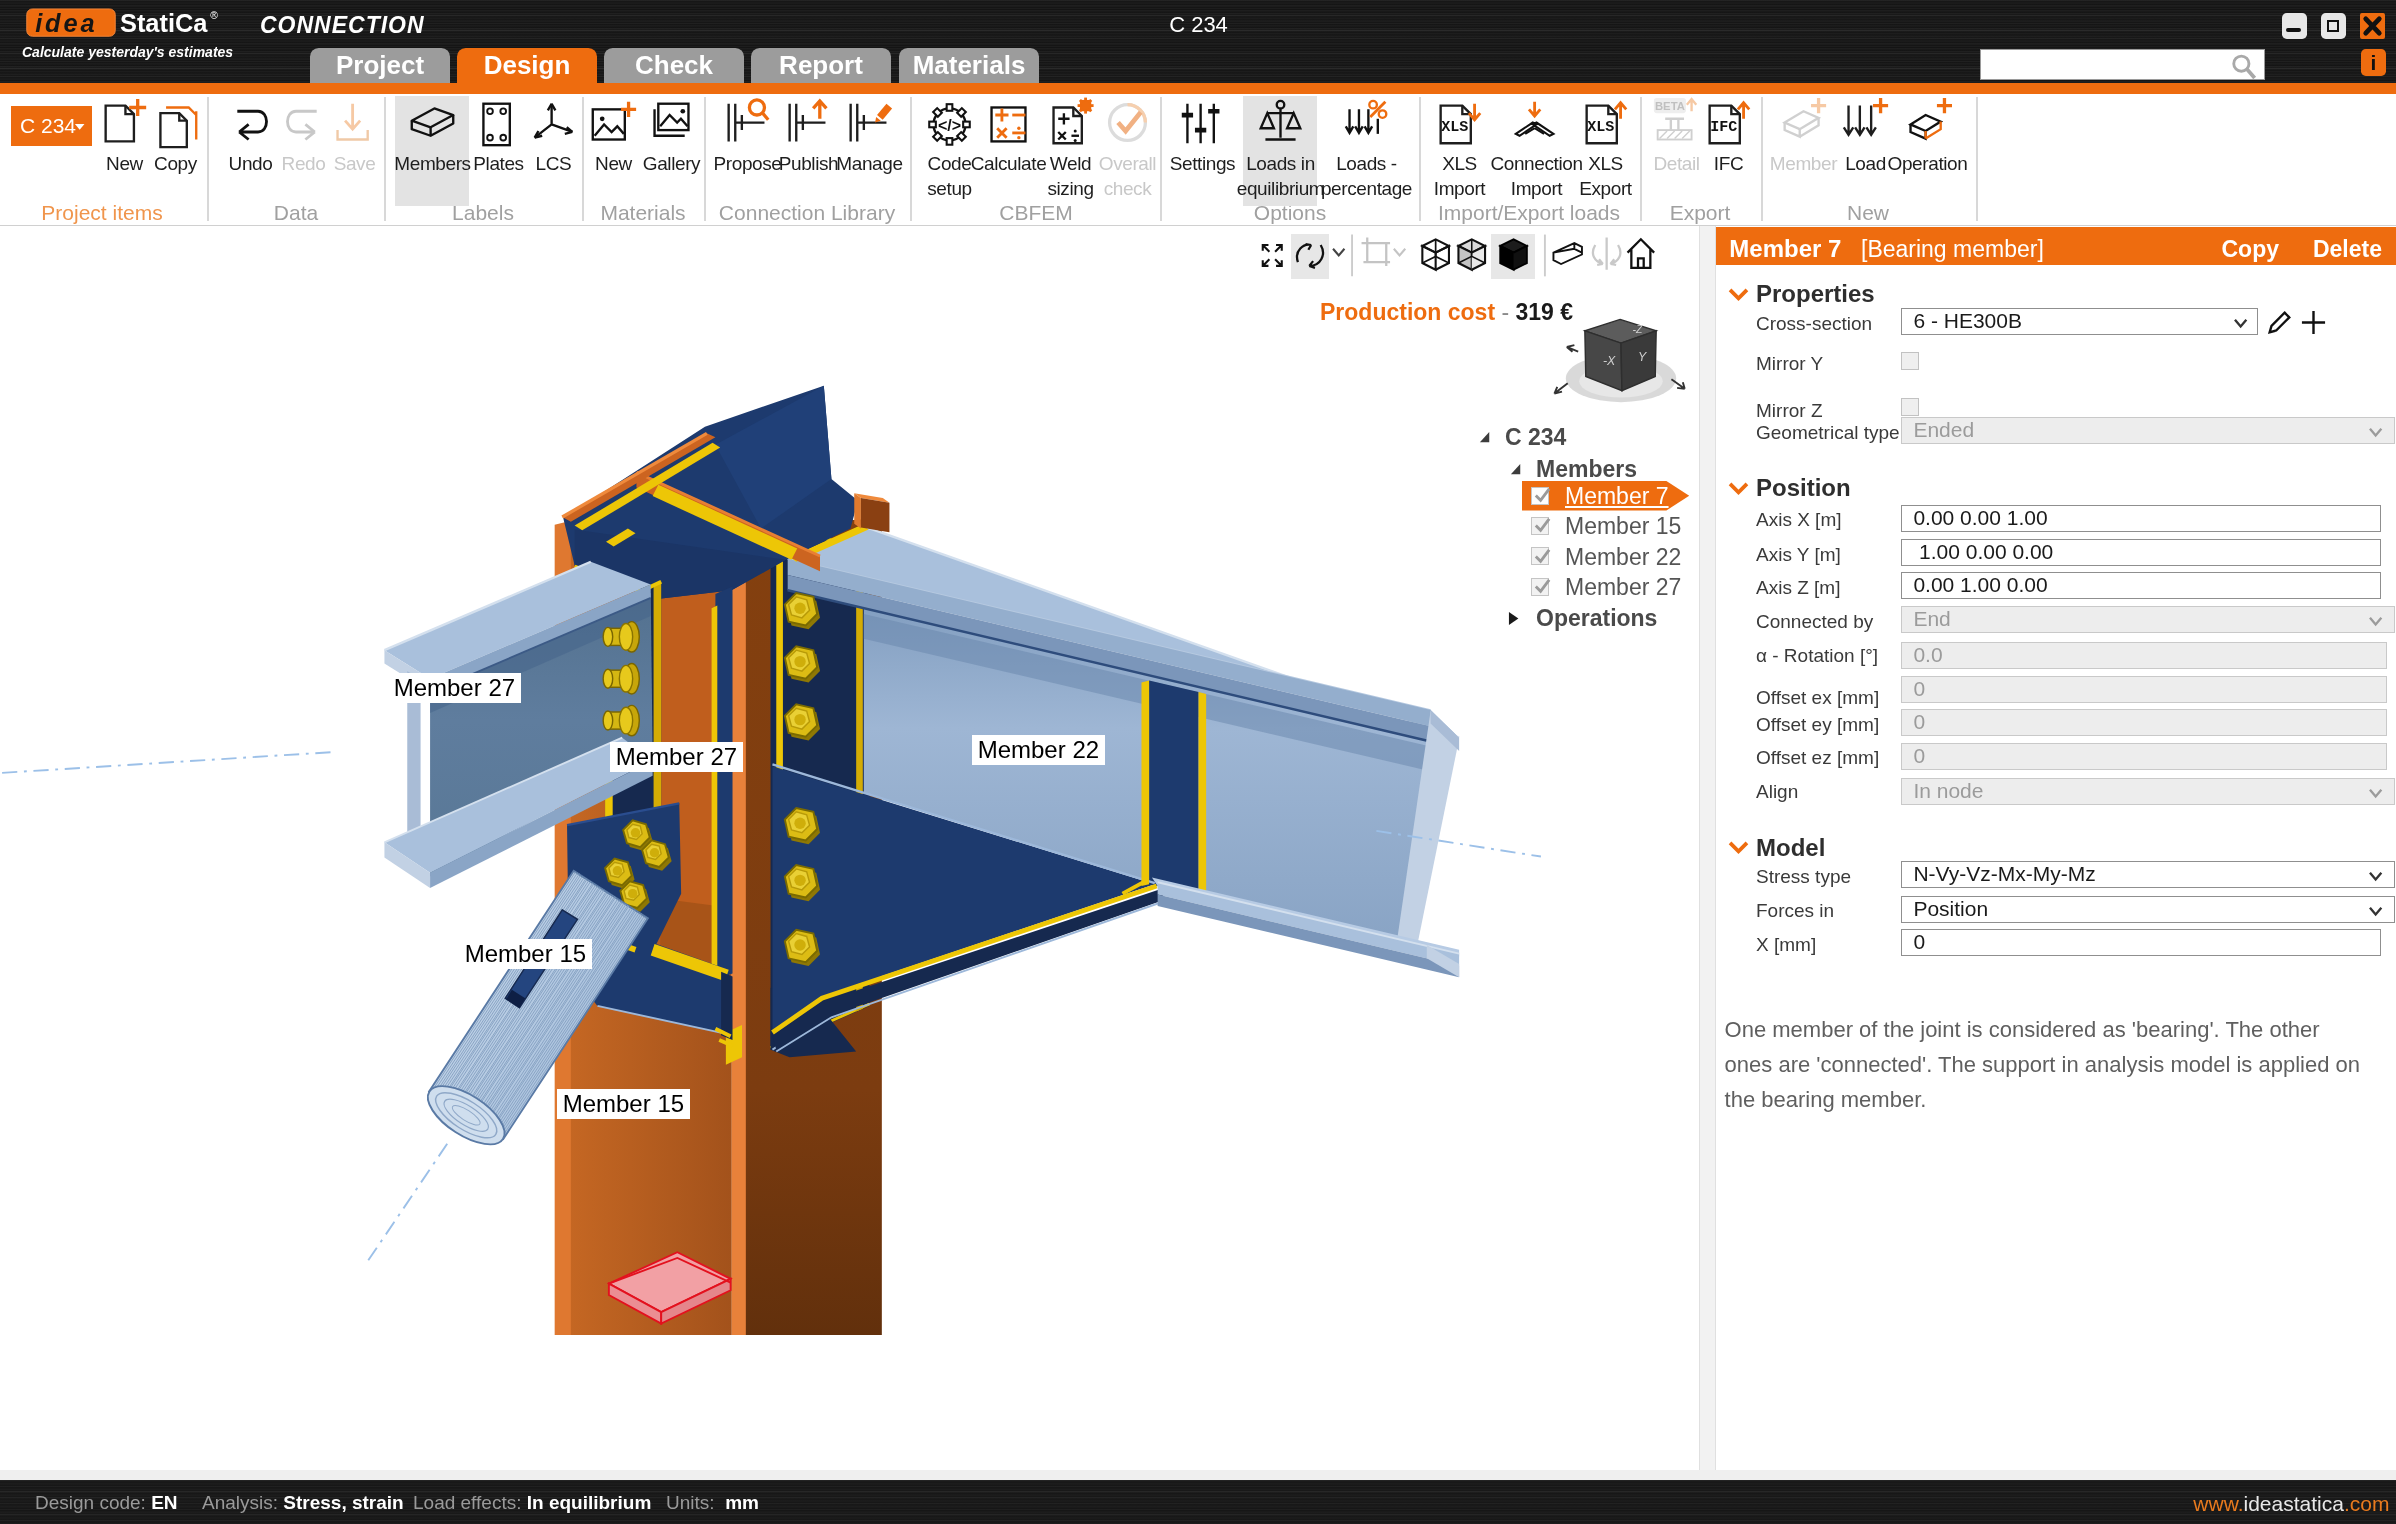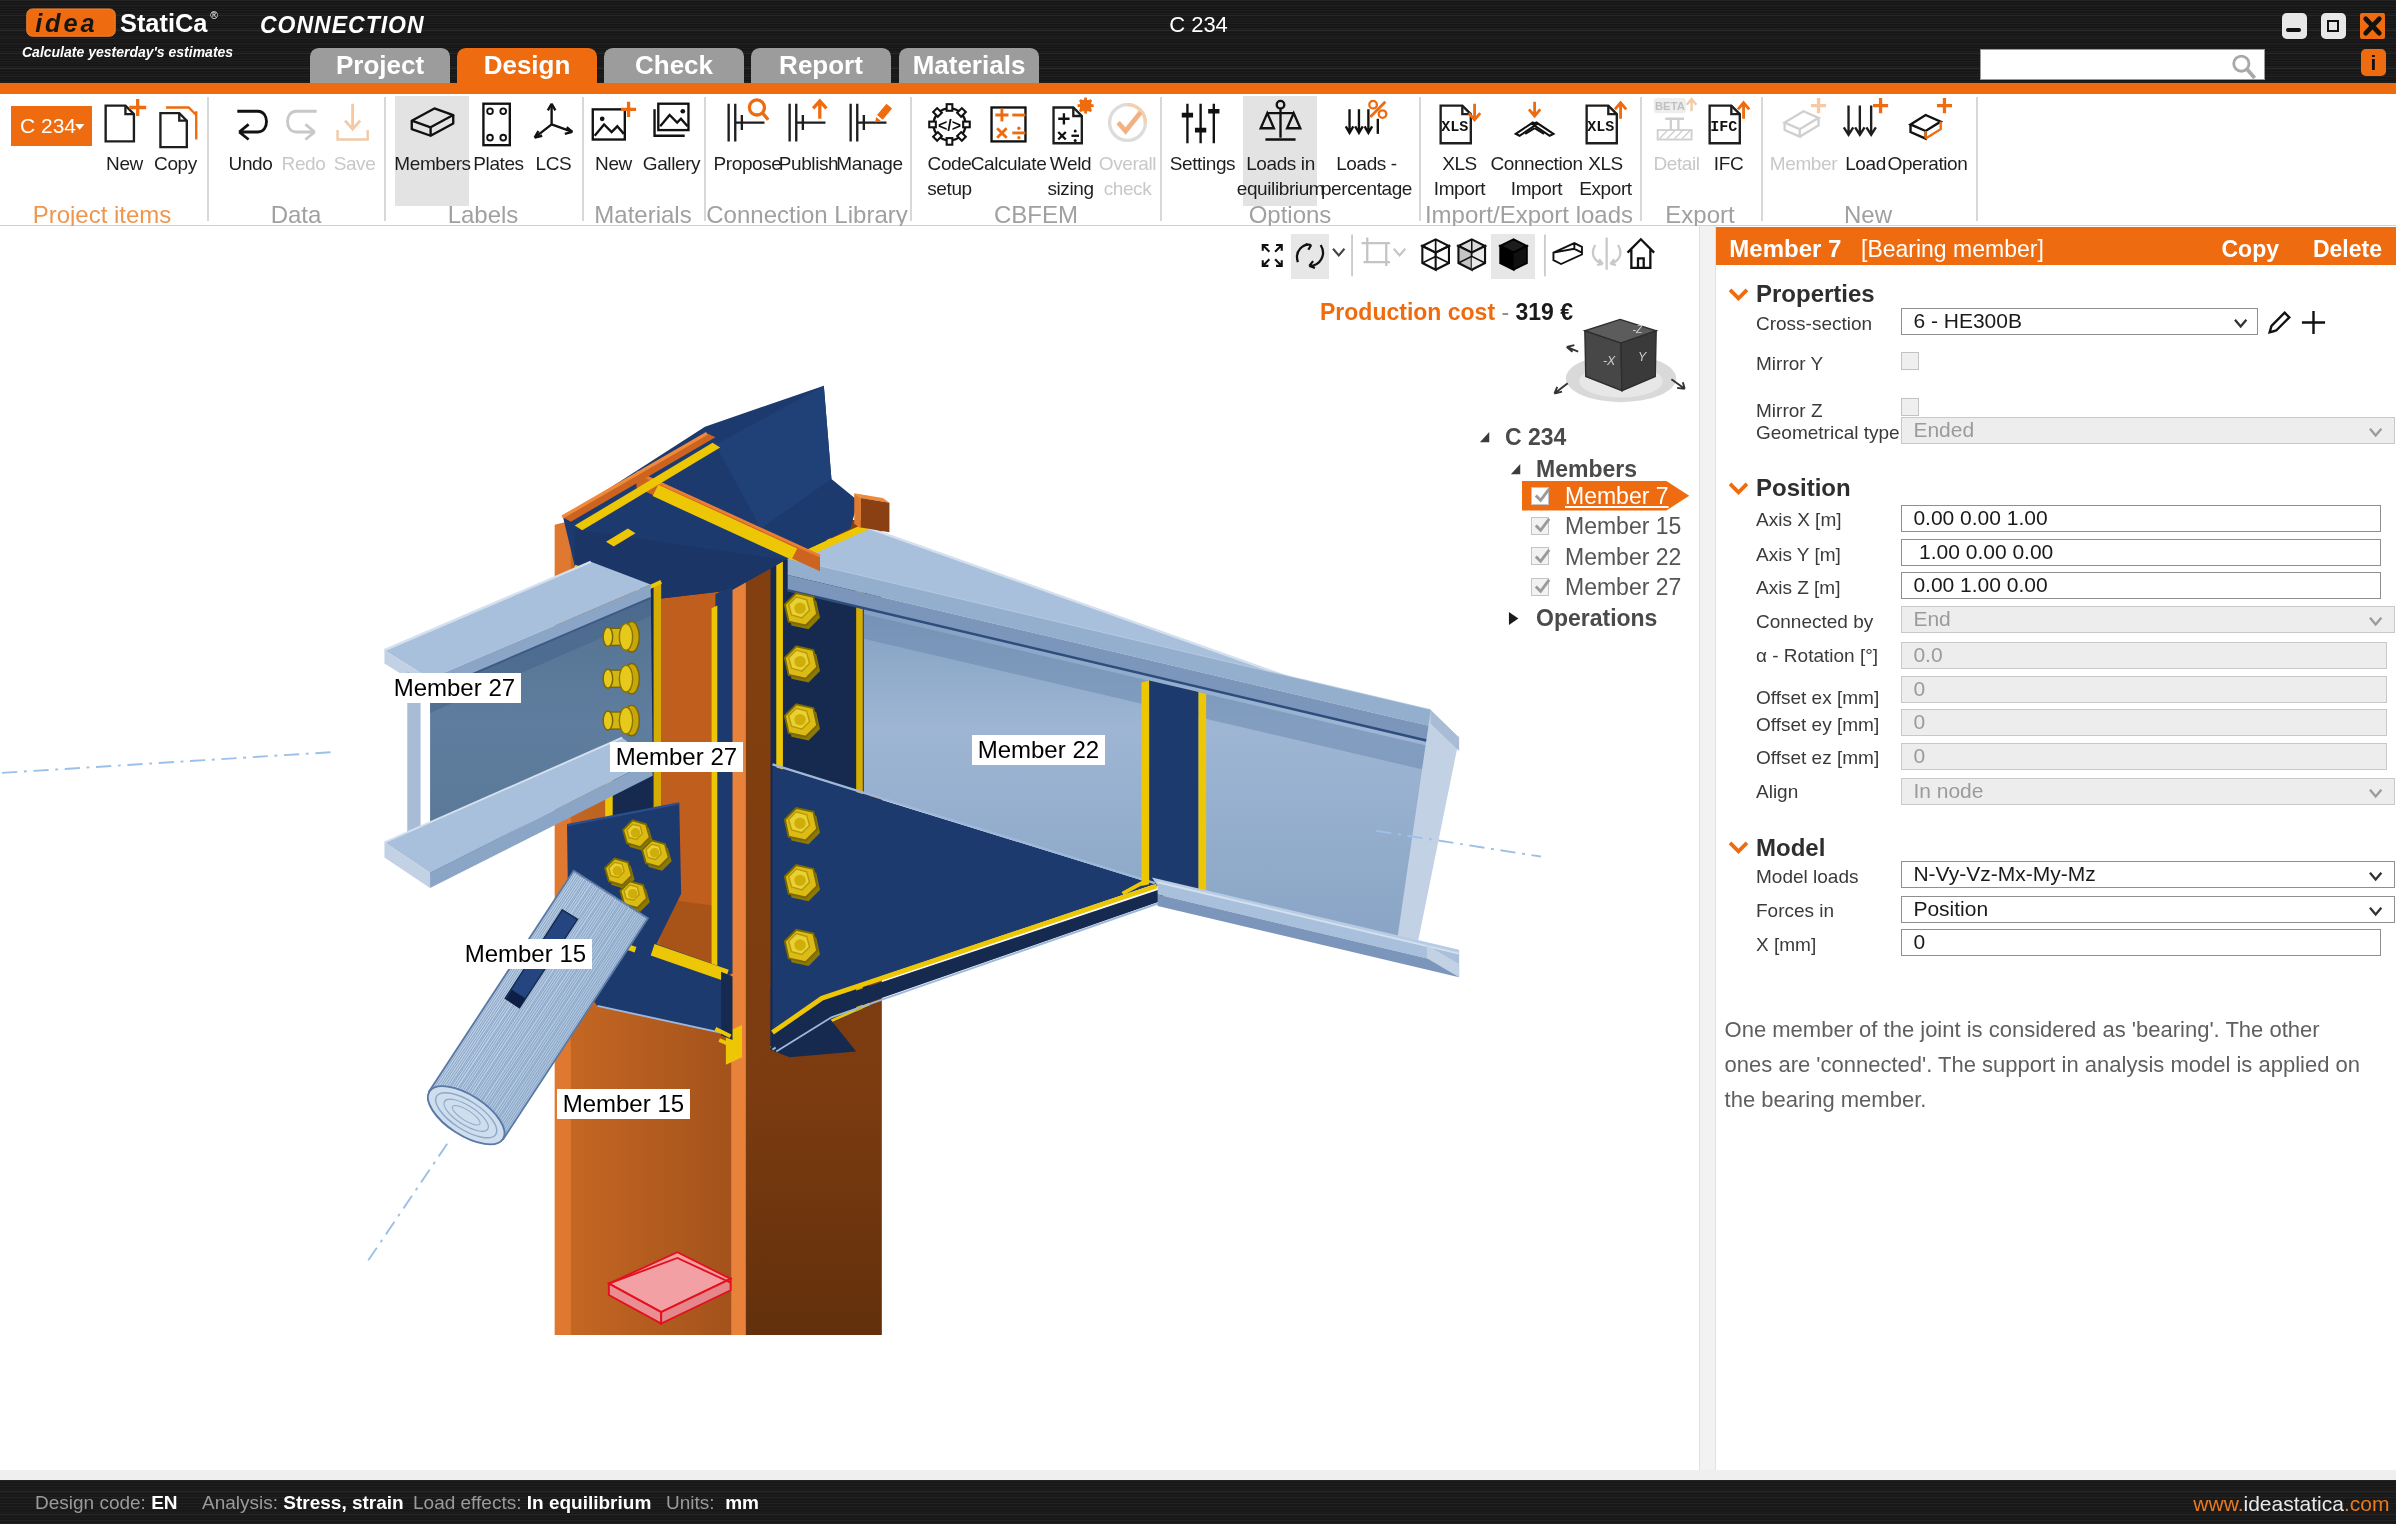--- a/index.html
+++ b/index.html
@@ -6,21 +6,21 @@
 .abs{position:absolute;}
 #titlebar{position:absolute;left:0;top:0;width:2397px;height:94px;
  background:#141414;
  background-image:repeating-linear-gradient(180deg,rgba(255,255,255,.10) 0px,rgba(255,255,255,.03) 1px,rgba(0,0,0,0) 1.9px,rgba(40,40,40,.5) 2.9px,rgba(0,0,0,0) 4.8px,rgba(255,255,255,.06) 5.7px,rgba(0,0,0,0) 7.6px);}
 #orangestrip{position:absolute;left:0;top:83px;width:2397px;height:11.4px;background:#ee6c0f;z-index:5;}
 .tab{position:absolute;top:48px;height:35px;width:140px;border-radius:8.6px 8.6px 0 0;
  background:#9c9c9c;color:#fff;font-size:26px;font-weight:bold;text-align:center;line-height:34px;z-index:6;}
 .tab.active{background:#ee6c0f;}
 #ribbon{position:absolute;left:0;top:94px;width:2397px;height:132px;background:#fff;border-bottom:1.9px solid #d0d0d0;}
 .sep{position:absolute;top:2.9px;height:124px;width:1.9px;background:#d8d8d8;}
-.glabel{position:absolute;top:107px;font-size:24px;color:#a0a0a0;text-align:center;white-space:nowrap;transform:translateX(-50%);}
+.glabel{position:absolute;top:107px;font-size:21px;color:#a0a0a0;text-align:center;white-space:nowrap;transform:translateX(-50%);}
 .ritem{position:absolute;top:1.9px;text-align:center;}
 .ritem .ric{display:block;margin:0 auto;z-index:2;}
 .rlab{position:relative;z-index:2;font-size:19px;letter-spacing:-0.4px;color:#1e1e1e;line-height:25px;white-space:nowrap;}
 .rlab.gray{color:#c8c8c8;}
 #viewport{position:absolute;left:0;top:226px;width:1699px;height:1244px;background:#fff;overflow:hidden;}
 #vsplit{position:absolute;left:1699px;top:226px;width:17px;height:1244px;background:#f2f2f2;border-left:1.9px solid #e0e0e0;border-right:1.9px solid #e0e0e0;}
 #rpanel{position:absolute;left:1716px;top:226px;width:681px;height:1244px;background:#fff;font-size:21px;color:#3c3c3c;}
 #phead{position:absolute;left:0;top:1px;width:681px;height:38px;background:#ee6c0f;color:#fff;}
 .prow-label{position:absolute;left:40px;color:#3a3a3a;font-size:19px;white-space:nowrap;}
 .inp{position:absolute;left:185px;height:27px;background:#fff;border:1.9px solid #8f8f8f;font-size:21px;color:#1a1a1a;padding-left:11.4px;line-height:23px;}
@@ -702,21 +702,21 @@
   <div class="inp dis" style="top:552px;width:494px;">In node
     <svg class="chev" style="right:11.4px;top:7.6px;" viewBox="0 0 14 14" width="13.3" height="13.3">
         <path d="M1 3 L7 10 L13 3" fill="none" stroke="#9b9b9b" stroke-width="2.5"></path>
       </svg>
   </div>
 
   <svg class="abs" style="left:12.4px;top:614px;" width="21" height="15" viewBox="0 0 22 16">
       <path d="M2 3 L11 12 L20 3" fill="none" stroke="#ee6c0f" stroke-width="4"></path>
     </svg>
   <div class="abs" style="left:40px;top:608px;font-size:24px;font-weight:bold;color:#2e2e2e;">Model</div>
-  <div class="prow-label" style="top:640px;">Model loads</div>
+  <div class="prow-label" style="top:640px;">Stress type</div>
   <div class="inp" style="top:635px;width:494px;">N-Vy-Vz-Mx-My-Mz
     <svg class="chev" style="right:11.4px;top:7.6px;" viewBox="0 0 14 14" width="13.3" height="13.3">
         <path d="M1 3 L7 10 L13 3" fill="none" stroke="#333" stroke-width="2.5"></path>
       </svg>
   </div>
   <div class="prow-label" style="top:674px;">Forces in</div>
   <div class="inp" style="top:670px;width:494px;">Position
     <svg class="chev" style="right:11.4px;top:7.6px;" viewBox="0 0 14 14" width="13.3" height="13.3">
         <path d="M1 3 L7 10 L13 3" fill="none" stroke="#333" stroke-width="2.5"></path>
       </svg>

